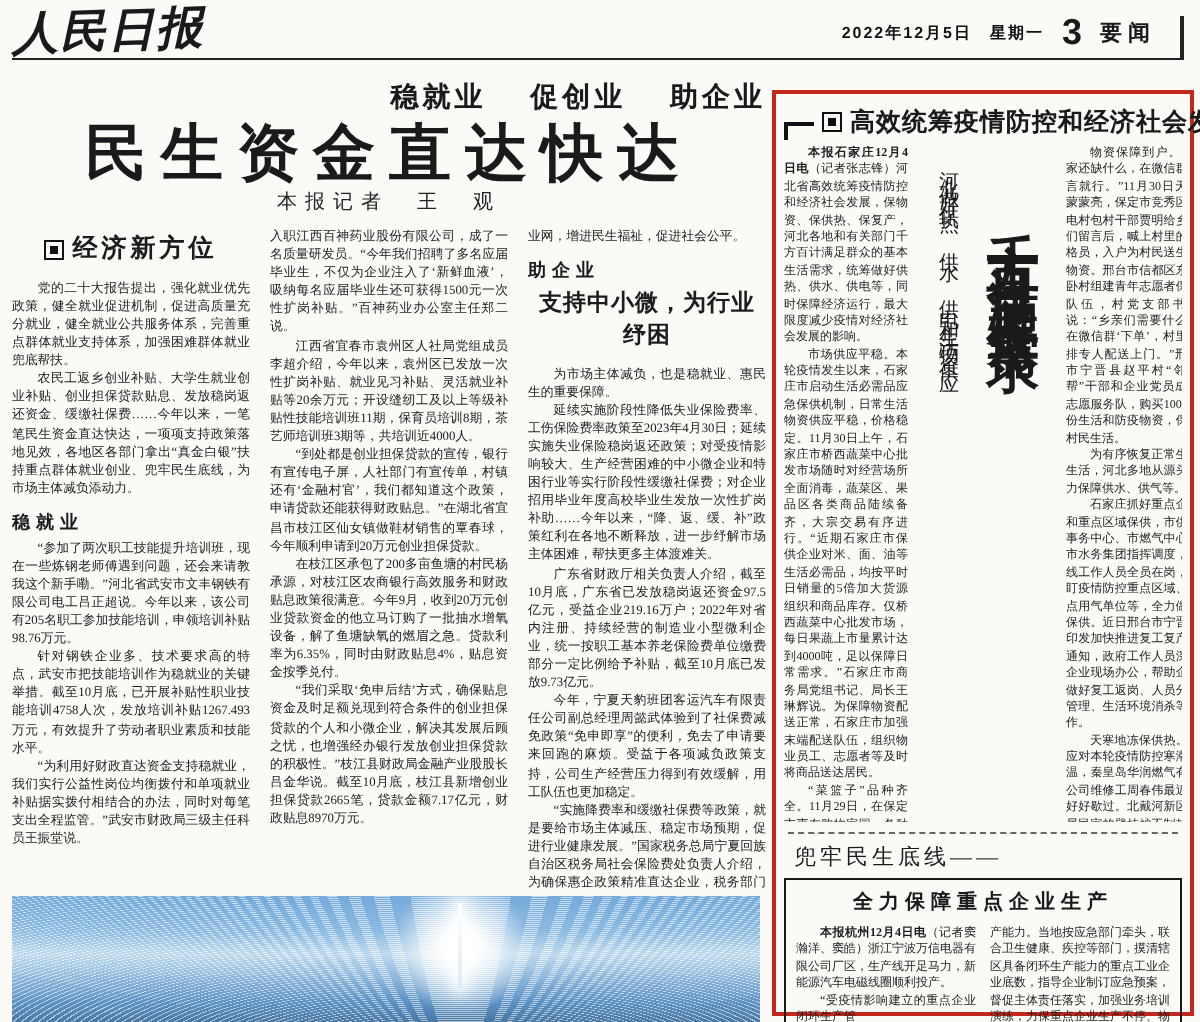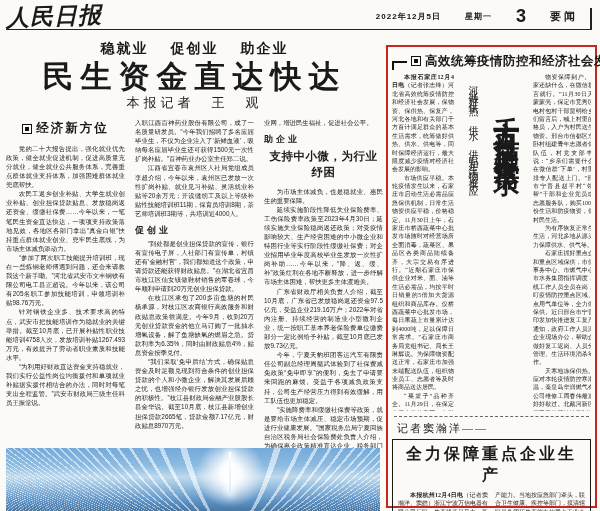--- a/index.html
+++ b/index.html
@@ -3,36 +3,36 @@
 <meta charset="utf-8">
 <style>
   * { box-sizing: border-box; }
   html,body { margin:0; padding:0; }
   body { width:600px; height:511px; background:#e9e7e2; font-family:"Liberation Sans", sans-serif; }
   #page { position:relative; width:600px; height:511px; background:#fbfaf7; overflow:hidden; color:#1a1a1a; }
 
   
   .top-header { position:absolute; left:6px; top:2px; right:8px; height:26px; display:flex; align-items:flex-end; }
   .masthead { font-family:"DejaVu Serif", serif; font-style:italic; font-weight:bold; font-size:23px; line-height:24px; transform:rotate(-2deg); letter-spacing:1px; }
-  .header-right { margin-left:auto; display:flex; align-items:center; gap:24px; padding-bottom:1px; padding-right:14px; }
+  .header-right { margin-left:auto; display:flex; align-items:center; gap:9px; padding-bottom:1px; padding-right:14px; }
   .date-text { font-size:8px; font-weight:bold; letter-spacing:1px; color:#111; }
   .page-num { font-size:18px; font-weight:bold; }
   .section-name { font-size:11px; font-weight:bold; letter-spacing:3px; }
   .header-rule { position:absolute; left:6px; right:8px; top:29px; border-top:1.6px solid #222; }
   .corner-mark { position:absolute; right:8px; top:8px; height:22px; width:0; border-right:2px solid #222; }
 
   
   .main-article { position:absolute; left:6px; top:36px; width:377px; }
-  .kicker { text-align:center; font-weight:bold; font-size:14px; letter-spacing:2px; word-spacing:16px; margin:4px 0 2px; }
+  .kicker { text-align:right; font-weight:bold; font-size:14px; letter-spacing:2px; word-spacing:16px; margin:4px 0 2px; }
   .headline { text-align:center; font-weight:bold; font-size:31px; letter-spacing:7px; margin:2px 0 4px; line-height:34px; }
-  .byline { text-align:center; font-family:Liberation Serif, serif; font-size:13px; letter-spacing:4px; color:#222; margin-bottom:6px; }
+  .byline { text-align:center; font-family:Liberation Serif, serif; font-size:10px; letter-spacing:4px; color:#222; margin-bottom:6px; }
 
   .columns { display:flex; gap:10px; height:330px; overflow:hidden; }
   .col { flex:1 1 0; overflow:hidden; }
-  .small { font-family:Liberation Sans, sans-serif; font-size:6.4px; line-height:1.42; text-align:justify; color:#1c1c1c; }
+  .small { font-family:Liberation Serif, serif; font-size:6.4px; line-height:1.42; text-align:justify; color:#1c1c1c; }
   .para { margin:0; text-indent:2em; }
   .no-indent { text-indent:0; }
 
   .series-badge { display:flex; justify-content:center; align-items:center; gap:4px; font-weight:bold; font-size:12.5px; letter-spacing:2px; margin:2px 0 6px; }
   .series-icon { width:10px; height:10px; border:1.6px solid #111; position:relative; display:inline-block; flex:none; }
   .series-icon::after { content:""; position:absolute; inset:2px; background:#111; }
 
   .sub-kicker { text-align:left; font-weight:bold; font-size:9px; letter-spacing:3px; margin:6px 0 2px; }
   .sub-head { text-align:center; font-weight:bold; font-size:11.5px; letter-spacing:0.5px; margin:0 0 6px; }
 
@@ -55,21 +55,21 @@
   .box-article { display:flex; gap:4px; height:338px; overflow:hidden; margin-top:3px; }
   .colA { width:62px; flex:none; overflow:hidden; }
   .colB { width:67px; flex:none; overflow:hidden; }
   .small6 { font-family:"Liberation Serif", serif; font-size:6px; line-height:1.4; text-align:justify; color:#1c1c1c; }
   .v-kicker { width:22px; flex:none; writing-mode:vertical-rl; font-family:"Liberation Serif", serif; font-size:10px; letter-spacing:4.5px; padding-top:4px; }
   .v-headline { width:45px; flex:none; writing-mode:vertical-rl; font-weight:bold; font-size:26px; letter-spacing:6px; padding-top:22px; line-height:45px; }
 
   .divider { border-top:1px dashed #666; margin:5px 2px 4px; }
   .ningbo-kicker { font-family:"Liberation Serif", serif; font-size:11px; letter-spacing:2px; margin:1px 0 3px 5px; }
   .ningbo-box { border:1.5px solid #1a1a1a; padding:3px 5px; height:78px; overflow:hidden; }
-  .ningbo-headline { text-align:center; font-weight:bold; font-size:16px; letter-spacing:3px; margin:1px 0 5px; }
+  .ningbo-headline { text-align:center; font-weight:bold; font-size:10px; letter-spacing:3px; margin:1px 0 5px; }
   .ningbo-cols { display:flex; gap:7px; }
   .ncol { flex:1 1 0; overflow:hidden; }
 </style>
 </head>
 <body>
 
 <div id="page">
 
   <div class="top-header">
     <div class="masthead">人民日报</div>
@@ -92,33 +92,33 @@
 
       <div class="col small">
         <div class="series-badge">
           <span class="series-icon"></span>
           <span>经济新方位</span>
         </div>
         <div>
             <p class="para">党的二十大报告提出，强化就业优先政策，健全就业促进机制，促进高质量充分就业，健全就业公共服务体系，完善重点群体就业支持体系，加强困难群体就业兜底帮扶。</p>
             <p class="para">农民工返乡创业补贴、大学生就业创业补贴、创业担保贷款贴息、发放稳岗返还资金、缓缴社保费……今年以来，一笔笔民生资金直达快达，一项项支持政策落地见效，各地区各部门拿出“真金白银”扶持重点群体就业创业、兜牢民生底线，为市场主体减负添动力。</p>
           </div>
+        <div class="sub-kicker">稳就业</div>
         <div>
             <p class="para">“参加了两次职工技能提升培训班，现在一些炼钢老师傅遇到问题，还会来请教我这个新手嘞。”河北省武安市文丰钢铁有限公司电工吕正超说。今年以来，该公司有205名职工参加技能培训，申领培训补贴98.76万元。</p>
             <p class="para">针对钢铁企业多、技术要求高的特点，武安市把技能培训作为稳就业的关键举措。截至10月底，已开展补贴性职业技能培训4758人次，发放培训补贴1267.493万元，有效提升了劳动者职业素质和技能水平。</p>
             <p class="para">“为利用好财政直达资金支持稳就业，我们实行公益性岗位均衡拨付和单项就业补贴据实拨付相结合的办法，同时对每笔支出全程监管。”武安市财政局三级主任科员王振堂说。</p>
           </div>
       </div>
 
       <div class="col small">
         <p class="para no-indent">入职江西百神药业股份有限公司，成了一名质量研发员。“今年我们招聘了多名应届毕业生，不仅为企业注入了‘新鲜血液’，吸纳每名应届毕业生还可获得1500元一次性扩岗补贴。”百神药业办公室主任郑二说。</p>
         <div>
             <p class="para">江西省宜春市袁州区人社局党组成员李超介绍，今年以来，袁州区已发放一次性扩岗补贴、就业见习补贴、灵活就业补贴等20余万元；开设缝纫工及以上等级补贴性技能培训班11期，保育员培训8期，茶艺师培训班3期等，共培训近4000人。</p>
           </div>
-        <div class="sub-kicker">促创业</div>
         <div>
             <p class="para">“到处都是创业担保贷款的宣传，银行有宣传电子屏，人社部门有宣传单，村镇还有‘金融村官’，我们都知道这个政策，申请贷款还能获得财政贴息。”在湖北省宜昌市枝江区仙女镇做鞋材销售的覃春球，今年顺利申请到20万元创业担保贷款。</p>
             <p class="para">在枝江区承包了200多亩鱼塘的村民杨承源，对枝江区农商银行高效服务和财政贴息政策很满意。今年9月，收到20万元创业贷款资金的他立马订购了一批抽水增氧设备，解了鱼塘缺氧的燃眉之急。贷款利率为6.35%，同时由财政贴息4%，贴息资金按季兑付。</p>
             <p class="para">“我们采取‘免申后结’方式，确保贴息资金及时足额兑现到符合条件的创业担保贷款的个人和小微企业，解决其发展后顾之忧，也增强经办银行发放创业担保贷款的积极性。”枝江县财政局金融产业股股长吕金华说。截至10月底，枝江县新增创业担保贷款2665笔，贷款金额7.17亿元，财政贴息8970万元。</p>
           </div>
       </div>
 
       <div class="col small">
         <p class="para no-indent">业网，增进民生福祉，促进社会公平。</p>
         <div class="sub-kicker">助企业</div>
@@ -157,21 +157,21 @@
       <div class="v-headline">千方百计满足群众需求</div>
       <div class="colB small6">
           <p class="para">物资保障到户。“大家还缺什么，在微信群留言就行。”11月30日天刚蒙蒙亮，保定市竞秀区下电村包村干部贾明给乡亲们留言后，喊上村里的网格员，入户为村民送生活物资。邢台市信都区东羊卧村组建青年志愿者保供队伍，村党支部书记说：“乡亲们需要什么就在微信群‘下单’，村里安排专人配送上门。”邢台市宁晋县赵平村“邻里帮”干部和企业党员成立志愿服务队，购买1000多份生活和防疫物资，保障村民生活。</p>
           <p class="para">为有序恢复正常生产生活，河北多地从源头发力保障供水、供气等。</p>
           <p class="para">石家庄抓好重点企业和重点区域保供，市供热事务中心、市燃气中心和市水务集团指挥调度，一线工作人员全员在岗，紧盯疫情防控重点区域、重点用气单位等，全力做好保供。近日邢台市宁晋县印发加快推进复工复产的通知，政府工作人员深入企业现场办公，帮助企业做好复工返岗、人员分类管理、生活环境消杀等工作。</p>
           <p class="para">天寒地冻保供热。为应对本轮疫情防控寒潮降温，秦皇岛华润燃气有限公司维修工周春伟最近没好好歇过。北戴河新区一居民家的壁挂炉不制热，家中有脑血栓病人，周春伟闻讯第一时间赶去维修。公司紧缺配件，他把自家用的先给用户装上。北戴河新区分公司接线员随时在线，近期每天接听电话超200个，“我们把电话线变成‘暖心桥’，与63万用户心连心。”邢台市、县（区）构建立“访民问暖”工作小组，深入居民小区、养老院、福利院和学校等，开展走访入户、电话问暖活动，及时回应群众关切，解决供热问题。</p>
         </div>
     </div>
 
     <div class="divider"></div>
-    <div class="ningbo-kicker">记者窦瀚洋——</div>
+    <div class="ningbo-kicker">兜牢民生底线——</div>
 
     <div class="ningbo-box">
       <div class="ningbo-headline">全力保障重点企业生产</div>
       <div class="ningbo-cols">
         <div class="ncol small6">
           <p class="para"><b>本报杭州12月4日电</b><span>（记者窦瀚洋、窦皓）浙江宁波万信电器有限公司厂区，生产线开足马力，新能源汽车电磁线圈顺利投产。</span></p>
           <p class="para">“受疫情影响建立的重点企业闭环生产管</p>
         </div>
         <div class="ncol small6">
           <p class="para no-indent">产能力。当地按应急部门牵头，联合卫生健康、疾控等部门，摸清辖区具备闭环生产能力的重点工业企业底数，指导企业制订应急预案，督促主体责任落实，加强业务培训演练，力保重点企业生产不停、物流</p>

